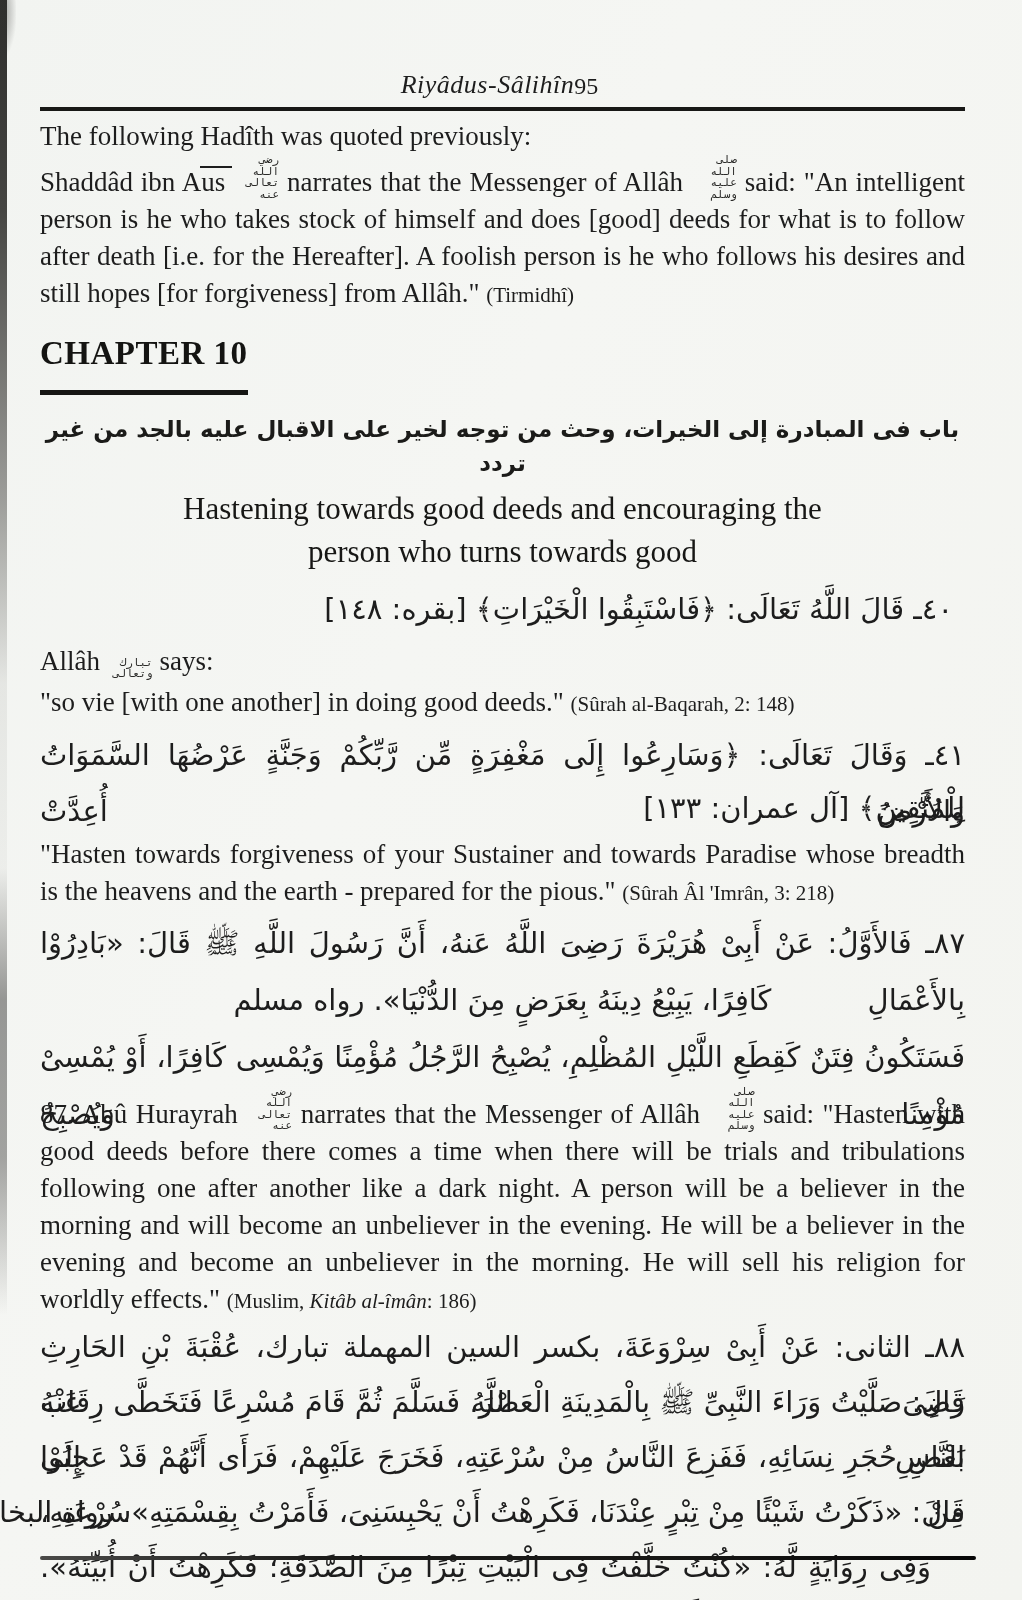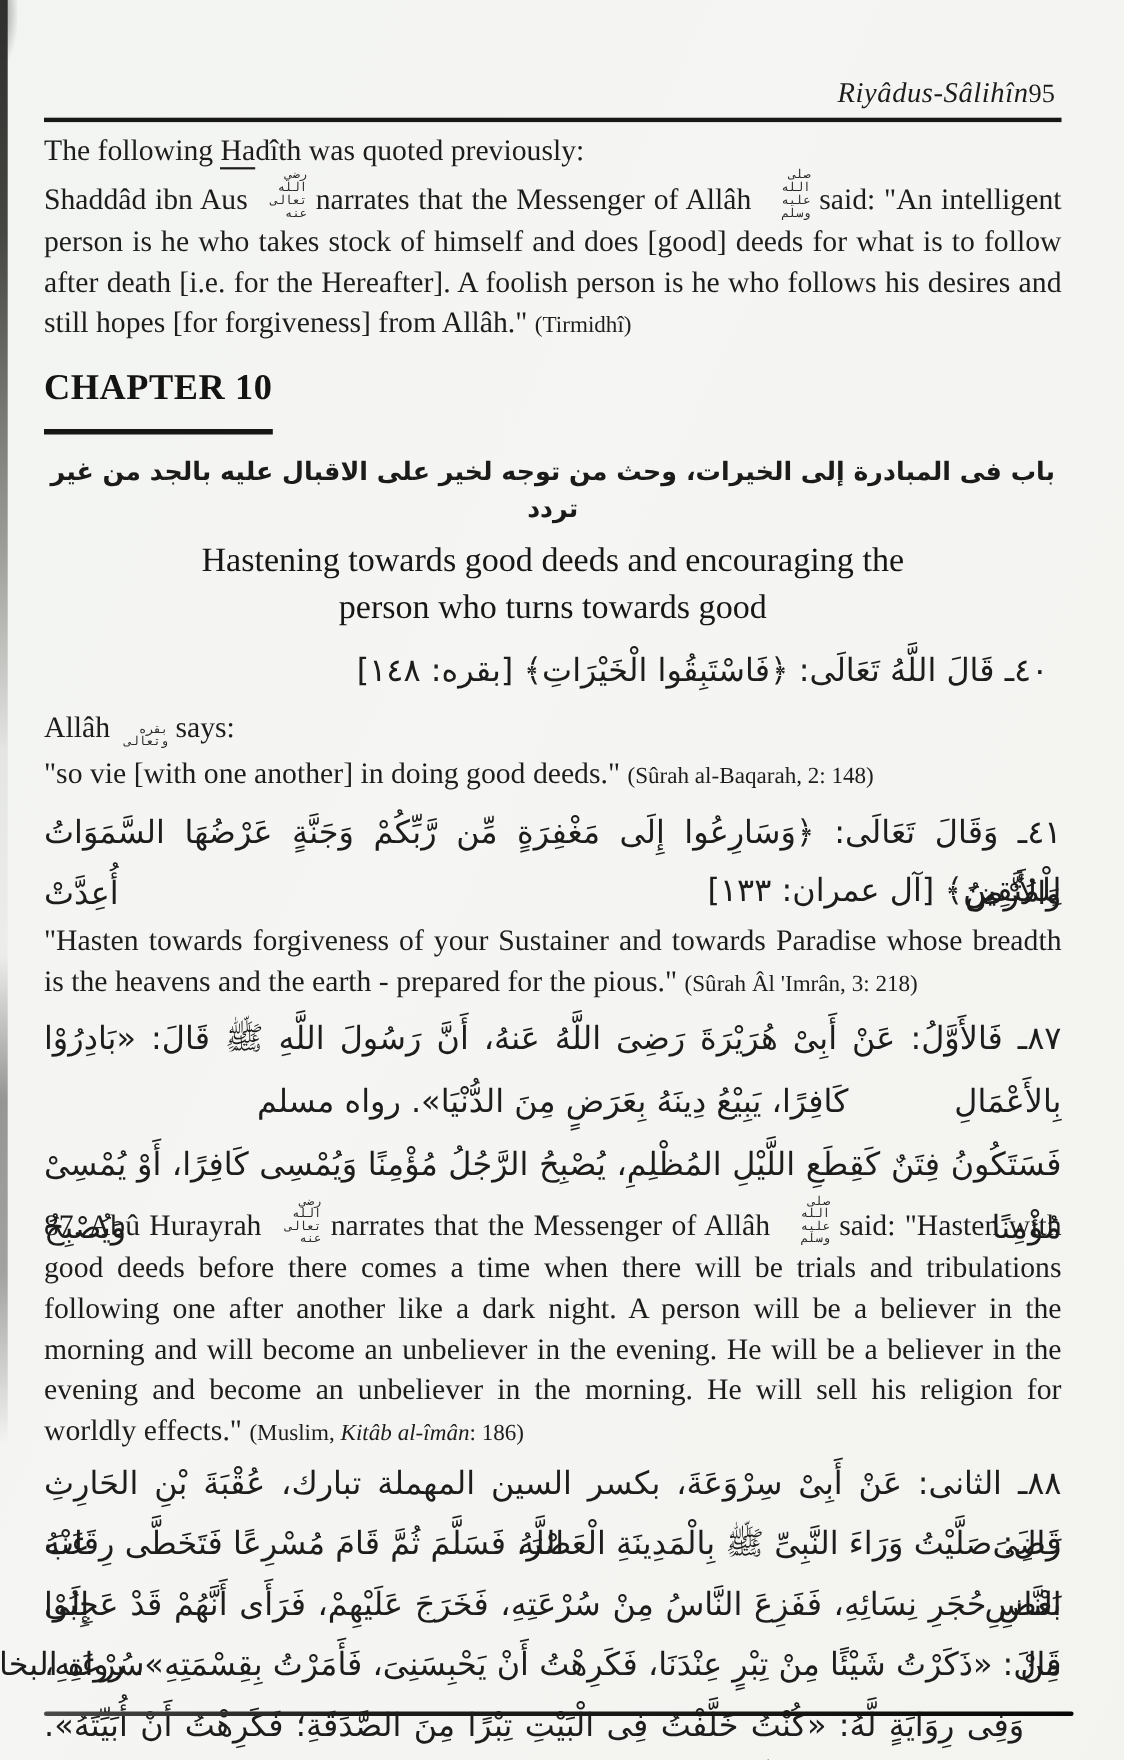--- a/index.html
+++ b/index.html
@@ -18,29 +18,29 @@
   .gutter{position:absolute;left:0;top:0;width:7px;height:1315px;
     background:linear-gradient(180deg,#2e2e2c 0%,#454542 16%,rgba(86,86,82,.55) 38%,
       rgba(140,140,135,.14) 52%,rgba(150,150,145,.08) 66%,rgba(72,72,70,.55) 76%,
       rgba(80,80,78,.5) 88%,rgba(160,160,155,0) 100%);}
   .corner-smudge{position:absolute;left:0;top:0;width:16px;height:58px;
     background:radial-gradient(ellipse at 0% 20%,rgba(50,50,48,.5),rgba(50,50,48,0) 75%);}
   .bottom-rule{position:absolute;left:40px;top:1556px;width:936px;height:4px;
     background:linear-gradient(90deg,#4a4a48,#1c1c1a 30%,#161614 70%,#060606);border-radius:2px;}
 
   
-  .header-row{display:flex;justify-content:flex-end;align-items:flex-end;
+  .header-row{display:flex;justify-content:center;align-items:flex-end;
     margin-top:70px;border-bottom:4px solid #181816;padding-bottom:7px;}
   .book-title{font-style:italic;font-size:26px;letter-spacing:.5px;}
   .page-number{font-size:24px;padding-right:6px;}
 
   
   .intro{margin-top:7px;font-size:27px;line-height:37px;}
   .intro-line1{display:block;}
-  .u{border-bottom:2px solid #1d1d1d;padding-bottom:1px;}
+  .u{border-bottom:2px solid #1d1d1d;padding-bottom:15px;}
   .intro-para{display:block;text-align:justify;}
   .src{font-size:21px;}
 
   
   .chapter-label{display:inline-block;margin-top:21px;font-size:33px;font-weight:bold;
     letter-spacing:.5px;border-bottom:5px solid #161614;padding-bottom:18px;color:#141412;}
   .arabic{direction:rtl;font-family:"DejaVu Sans",sans-serif;unicode-bidi:plaintext;}
   .chapter-arabic{margin-top:17px;text-align:center;font-weight:bold;font-size:23px;
     line-height:34px;color:#1b1b19;}
   .chapter-english{margin-top:7px;text-align:center;font-weight:normal;font-size:31px;
@@ -93,21 +93,21 @@
     <span class="chapter-label">CHAPTER 10</span>
     <div class="chapter-arabic arabic">باب فى المبادرة إلى الخيرات، وحث من توجه لخير على الاقبال عليه بالجد من غير تردد</div>
     <div class="chapter-english">
       <div>Hastening towards good deeds and encouraging the</div>
       <div>person who turns towards good</div>
     </div>
   </div>
 
   <div>
     <div class="ar-line ar-right arabic v40">٤٠ـ قَالَ اللَّهُ تَعَالَى: ﴿فَاسْتَبِقُوا الْخَيْرَاتِ﴾ [بقره: ١٤٨]</div>
-    <div class="says-line"><span>Allâh </span><span class="hon">بقره وتعالى</span><span> says:</span></div>
+    <div class="says-line"><span>Allâh </span><span class="hon">تبارك وتعالى</span><span> says:</span></div>
     <div class="translation"><span>"so vie [with one another] in doing good deeds." </span><span class="src">(Sûrah al-Baqarah, 2: 148)</span></div>
   </div>
 
   <div>
     <div class="ar-line ar-stretch arabic v41-l1">٤١ـ وَقَالَ تَعَالَى: ﴿وَسَارِعُوا إِلَى مَغْفِرَةٍ مِّن رَّبِّكُمْ وَجَنَّةٍ عَرْضُهَا السَّمَوَاتُ وَالأَرْضُ أُعِدَّتْ</div>
     <div class="ar-line ar-right arabic v41-l2">لِلْمُتَّقِينَ﴾ [آل عمران: ١٣٣]</div>
     <div class="translation"><span>"Hasten towards forgiveness of your Sustainer and towards Paradise whose breadth is the heavens and the earth - prepared for the pious." </span><span class="src">(Sûrah Âl 'Imrân, 3: 218)</span></div>
   </div>
 
   <div class="h87-ar">

